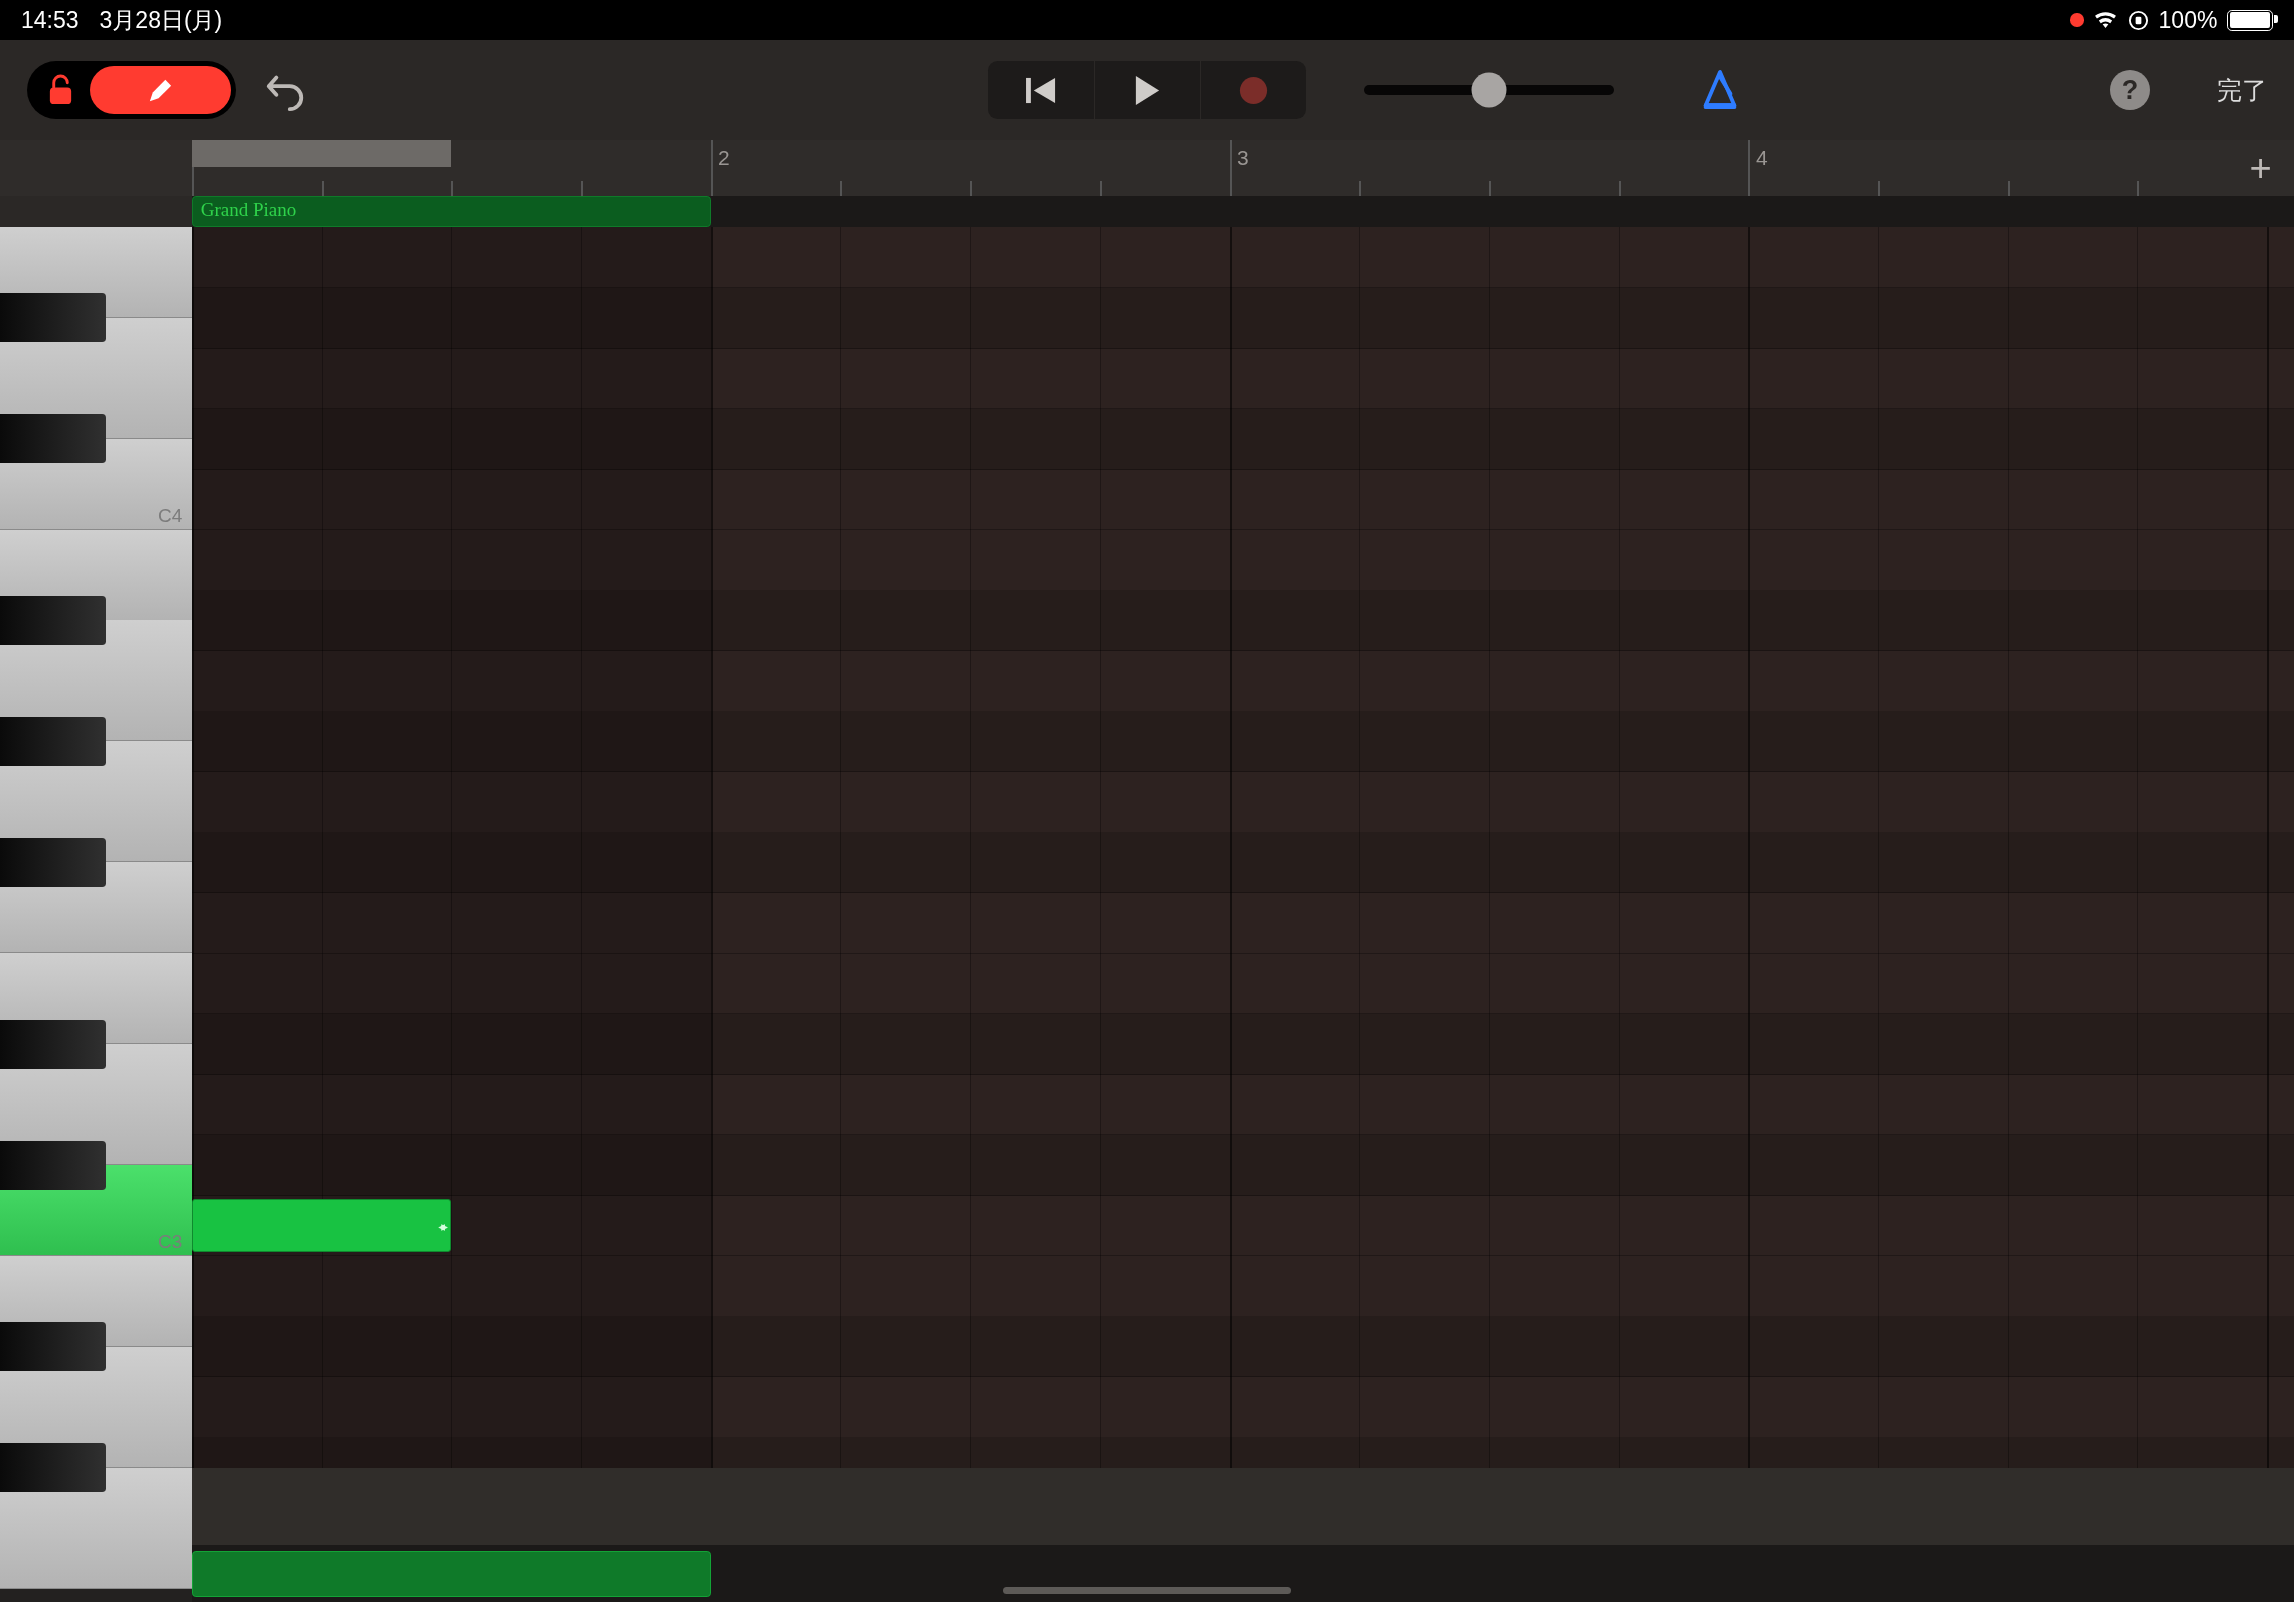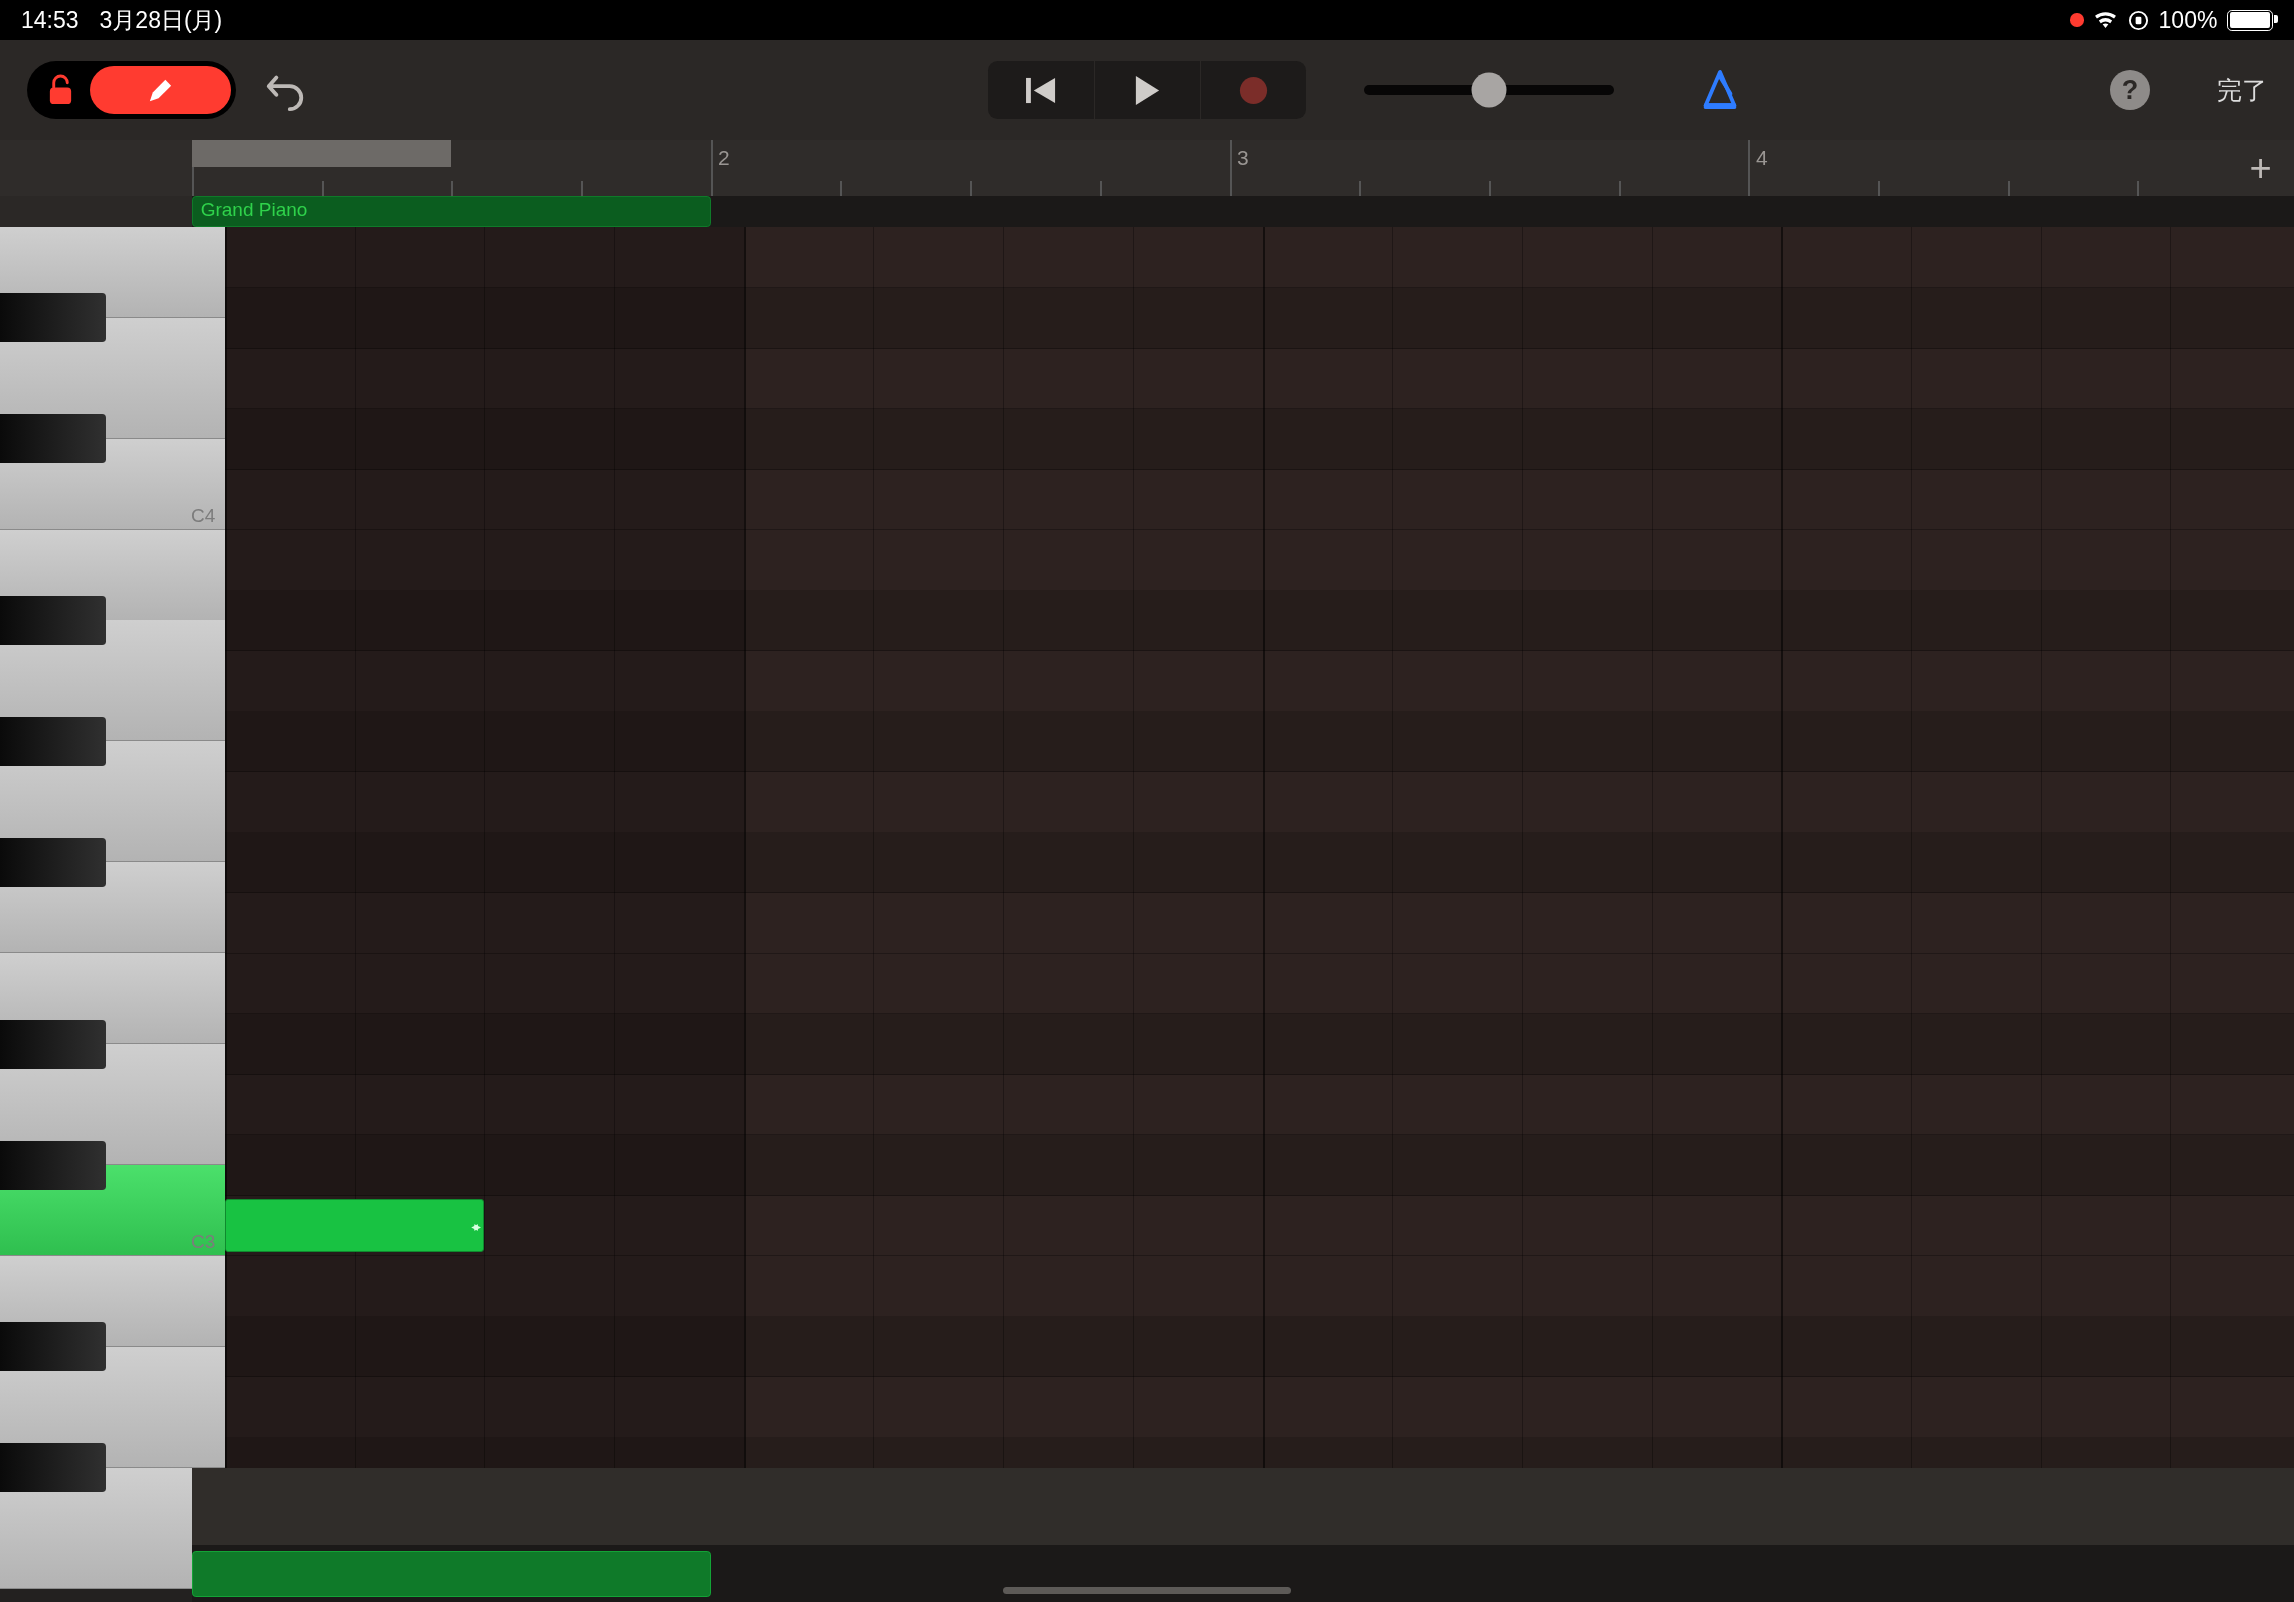--- a/index.html
+++ b/index.html
@@ -42,25 +42,25 @@
 #ruler .bar-lbl { position:absolute; top:5.8px; font-size:21px; color:#9a9693; }
 #ruler .tick-major { position:absolute; top:0; bottom:0; width:1.9px; background:#555; }
 #ruler .tick-minor { position:absolute; bottom:0; height:15.4px; width:1.9px; background:#555; }
 #ruler .cycle { position:absolute; top:0; height:27px; background:#6d6a67; }
 #add-btn { width:67px; background:#2f2c2a; display:flex; align-items:center; justify-content:center; color:#bdb9b6; font-size:38px; font-weight:300; }
 
 
 #region-strip { height:31px; display:flex; }
 #region-strip .gutter { width:192px; background:#2b2826; }
 #region-strip .lane { flex:1; position:relative; background:#1b1918; }
-.region-hdr { position:absolute; top:0; height:31px; background:#0b5d1f; border:1px solid #0f7a29; border-radius:3.8px; color:#2fd24b; font-size:19px; padding:1.9px 7.7px; }
+.region-hdr { position:absolute; top:0; height:31px; background:#0b5d1f; border:1px solid #0f7a29; border-radius:3.8px; color:#2fd24b; font-size:19px; padding:1.9px 7.7px;font-family:Liberation Serif, serif; }
 
 
 #proll { position:relative; display:flex; height:1241px; }
-#keys  { width:225px; position:relative; background:#000000; }
+#keys  { width:192px; position:relative; background:#000000; }
 .wkey  { position:absolute; left:0; right:0; background:linear-gradient(#cfcfcf,#b3b3b3); border-bottom:1px solid #8a8a8a; }
 .wkey.hl { background:linear-gradient(#4be06b,#2fbf4f); }
 .bkey  { position:absolute; left:0; width:106px; background:linear-gradient(90deg,#0a0a0a,#303030); border-radius:0 3.8px 3.8px 0; z-index:2; }
 .klabel{ position:absolute; right:9.6px; font-size:19px; color:#7c7c7c; }
 
 #grid  { flex:1; position:relative; background:#2d2220; overflow:hidden; }
 .row   { position:absolute; left:0; right:0; border-bottom:1px solid rgba(0,0,0,.28); }
 .row.dark { background:#261d1b; }
 .vmaj  { position:absolute; top:0; bottom:0; width:1.9px; background:rgba(0,0,0,.55); }
 .vmin  { position:absolute; top:0; bottom:0; width:1px; background:rgba(0,0,0,.30); }

